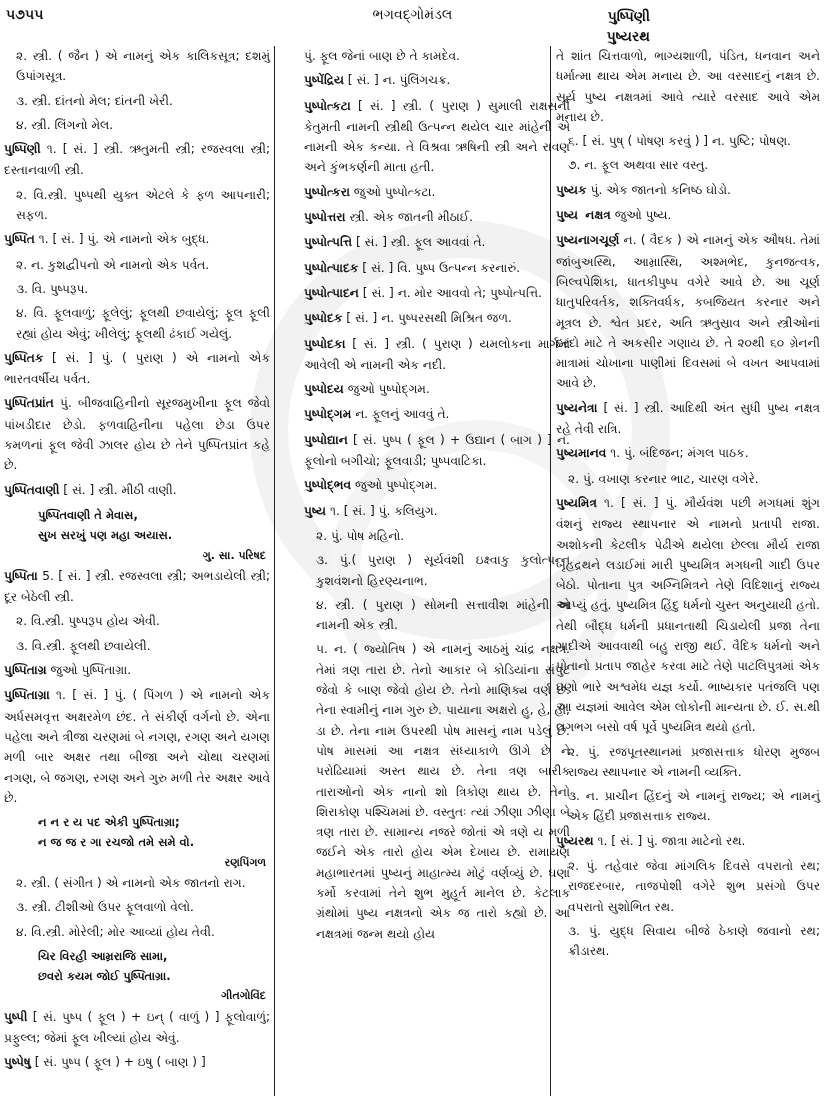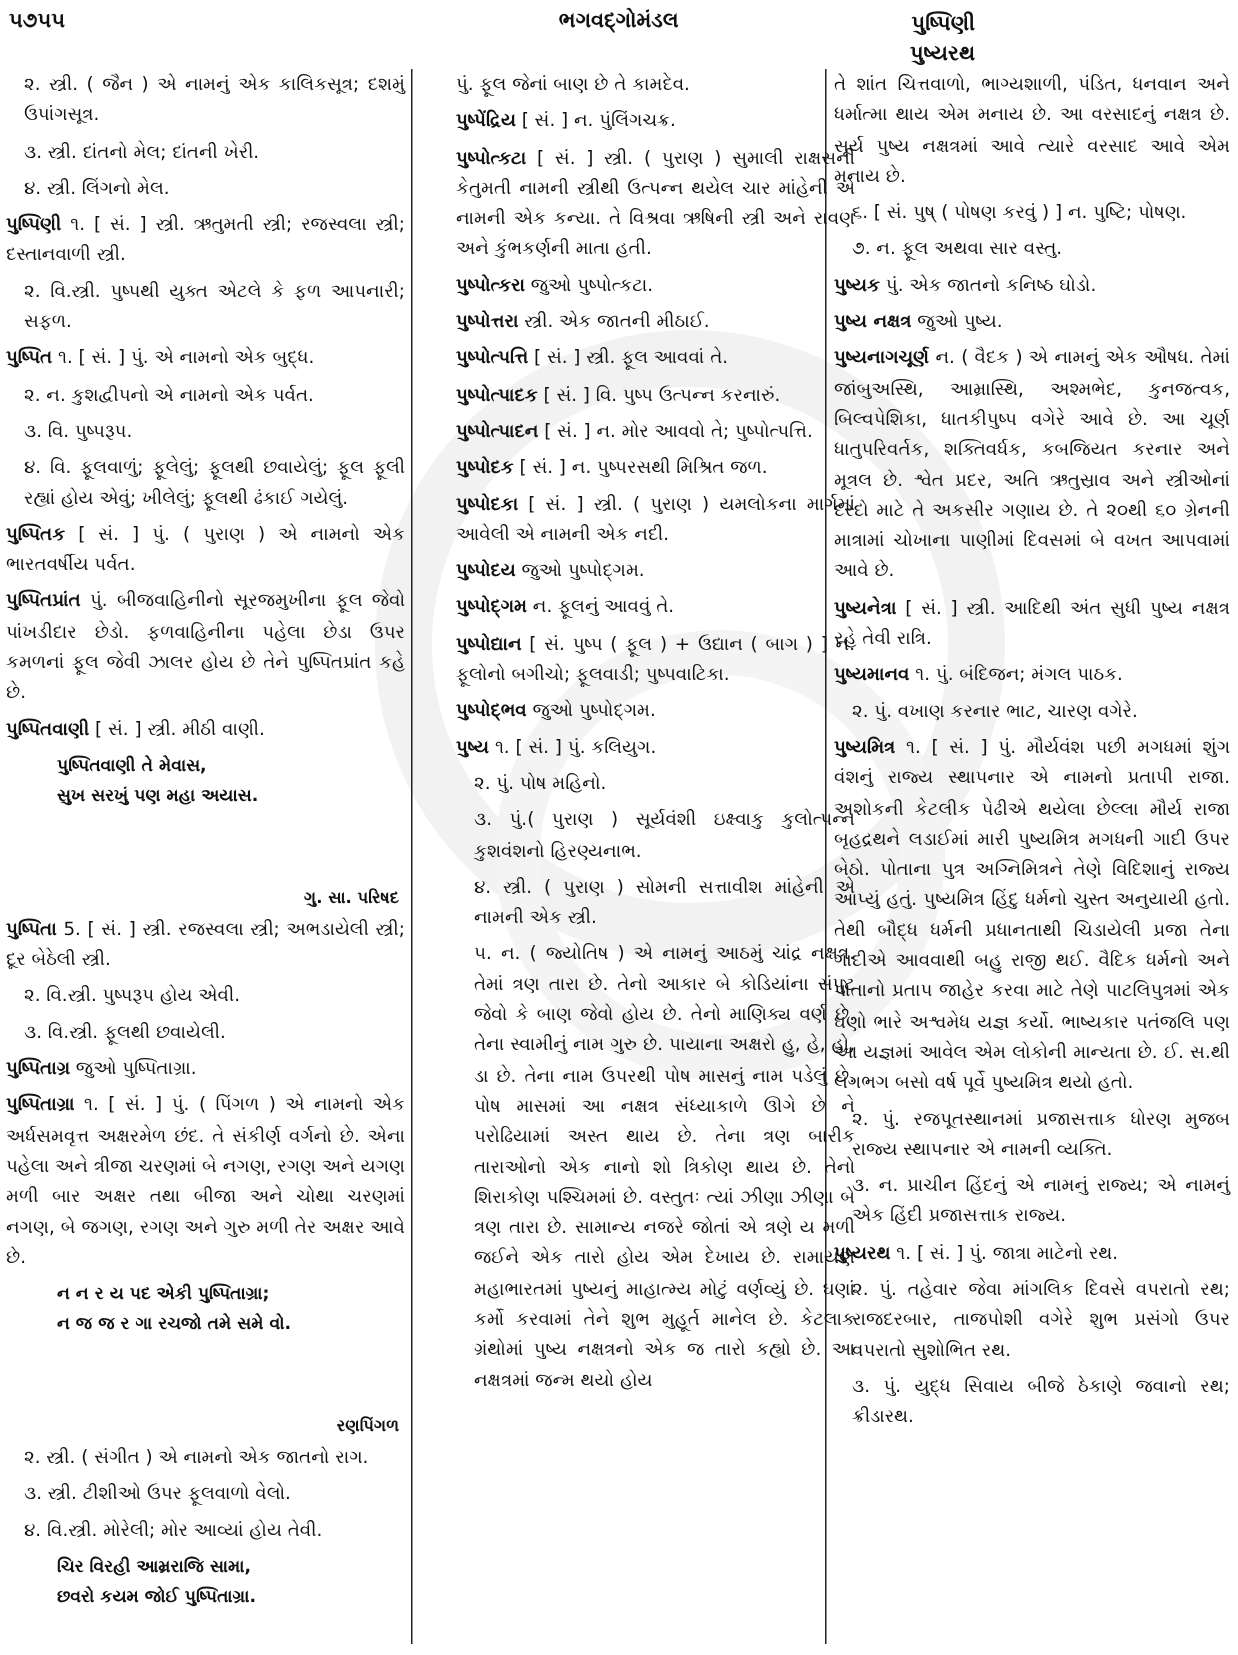--- a/index.html
+++ b/index.html
@@ -8,35 +8,35 @@
   .watermark {
     position: absolute; left: 250px; top: 220px; width: 420px; height: 420px;
     border-radius: 50%; border: 38px solid #f2f2f2; pointer-events: none; z-index: 0;
   }
   .watermark2 {
     position: absolute; left: 330px; top: 420px; width: 300px; height: 300px;
     border-radius: 50%; border: 30px solid #f4f4f4; pointer-events: none; z-index: 0;
   }
   .header { position: absolute; top: 4px; left: 0; width: 658px; height: 44px; z-index: 1; }
   .page-num { position: absolute; left: 6px; top: 2px; font-size: 14px; font-weight: bold; }
-  .running-title { position: absolute; left: 0; width: 825px; text-align: center; top: 2px; font-size: 14px; font-weight: bold; }
+  .running-title { position: absolute; left: 0; width: 825px; text-align: center; top: 2px; font-size: 14px; font-weight: normal; }
   .guide-words { position: absolute; right: 8px; top: 2px; text-align: right; font-size: 14px; font-weight: bold; line-height: 20px; }
   .columns { position: absolute; top: 46px; left: 0; width: 825px; height: 1057px; z-index: 1; }
   .col { position: absolute; top: 0; height: 1057px; font-size: 12.2px; line-height: 20.3px; }
   .col1 { left: 4px; width: 266px; }
   .col2 { left: 292px; width: 266px; margin-left: 12px; }
   .col3 { left: 556px; width: 264px; }
   .rule { position: absolute; top: 46px; width: 1px; background: #222; z-index: 1; }
   .rule1 { left: 274px; height: 1050px; }
   .rule2 { left: 550px; height: 1050px; }
   .entry { margin-bottom: 4px; text-align: justify; }
-  .hw { font-weight: bold; }
+  .hw { font-weight: bold; font-family: Liberation Mono, monospace; }
   .sub { padding-left: 12px; text-indent: 0; }
   .verse { padding-left: 34px; font-weight: bold; font-size: 11.5px; }
-  .cite { text-align: right; font-size: 11px; font-weight: bold; padding-right: 4px; margin-top: 48px; }
+  .cite { text-align: right; font-size: 11px; font-weight: bold; padding-right: 4px; }
 </style>
 </head>
 <body>
 
 <div class="watermark"></div>
 <div class="watermark2"></div>
 
 <div class="header">
   <div class="page-num">૫૭૫૫</div>
   <div class="running-title">ભગવદ્ગોમંડલ</div>

